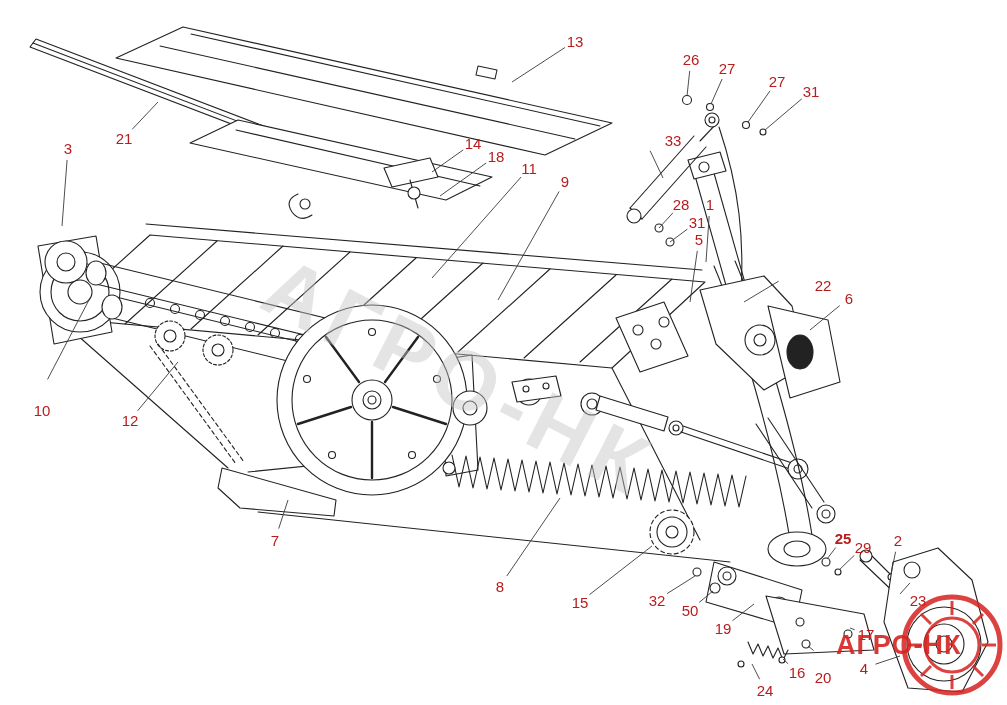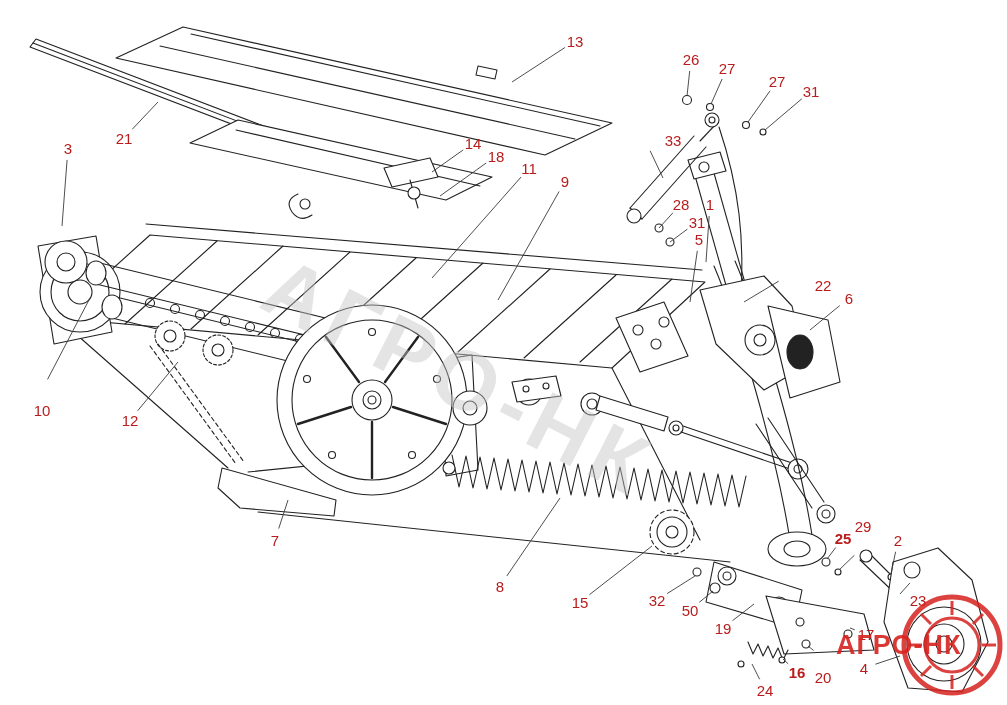--- a/index.html
+++ b/index.html
@@ -275,26 +275,26 @@
       <div class="callout" style="left: 849px; top: 298px;">6</div>
       <div class="callout" style="left: 42px; top: 390px; margin-top: 20px;">10</div>
       <div class="callout" style="left: 130px; top: 420px;">12</div>
       <div class="callout" style="left: 275px; top: 540px;">7</div>
       <div class="callout" style="left: 500px; top: 586px;">8</div>
       <div class="callout" style="left: 580px; top: 602px;">15</div>
       <div class="callout" style="left: 657px; top: 600px;">32</div>
       <div class="callout" style="left: 690px; top: 610px;">50</div>
       <div class="callout" style="left: 723px; top: 628px;">19</div>
       <div class="callout" style="left: 843px; top: 538px; font-weight: bold;">25</div>
-      <div class="callout" style="left: 863px; top: 526px;">29</div>
+      <div class="callout" style="left: 863px; top: 547px;">29</div>
       <div class="callout" style="left: 898px; top: 540px;">2</div>
       <div class="callout" style="left: 918px; top: 600px; text-align: center;">23</div>
       <div class="callout" style="left: 866px; top: 634px;">17</div>
       <div class="callout" style="left: 823px; top: 658px; margin-top: 19px;">20</div>
-      <div class="callout" style="left: 797px; top: 672px; font-weight: bold;">16</div>
+      <div class="callout" style="left: 797px; top: 672px;">16</div>
       <div class="callout" style="left: 765px; top: 690px;">24</div>
       <div class="callout" style="left: 864px; top: 668px;">4</div>
     </div>
 
   <svg class="layer stamp-svg" width="1007" height="705" viewBox="0 0 1007 705">
     <g fill="none">
       <circle class="stamp-stroke" cx="952" cy="645" r="48" stroke-width="5" stroke="#d6231f"></circle>
       <circle class="stamp-stroke" cx="952" cy="645" r="27" stroke-width="3" stroke="#d6231f"></circle>
       <line class="stamp-stroke" x1="952" y1="601" x2="952" y2="615" stroke-width="3" stroke="#d6231f"></line>
       <line class="stamp-stroke" x1="952" y1="675" x2="952" y2="689" stroke-width="3" stroke="#d6231f"></line>

